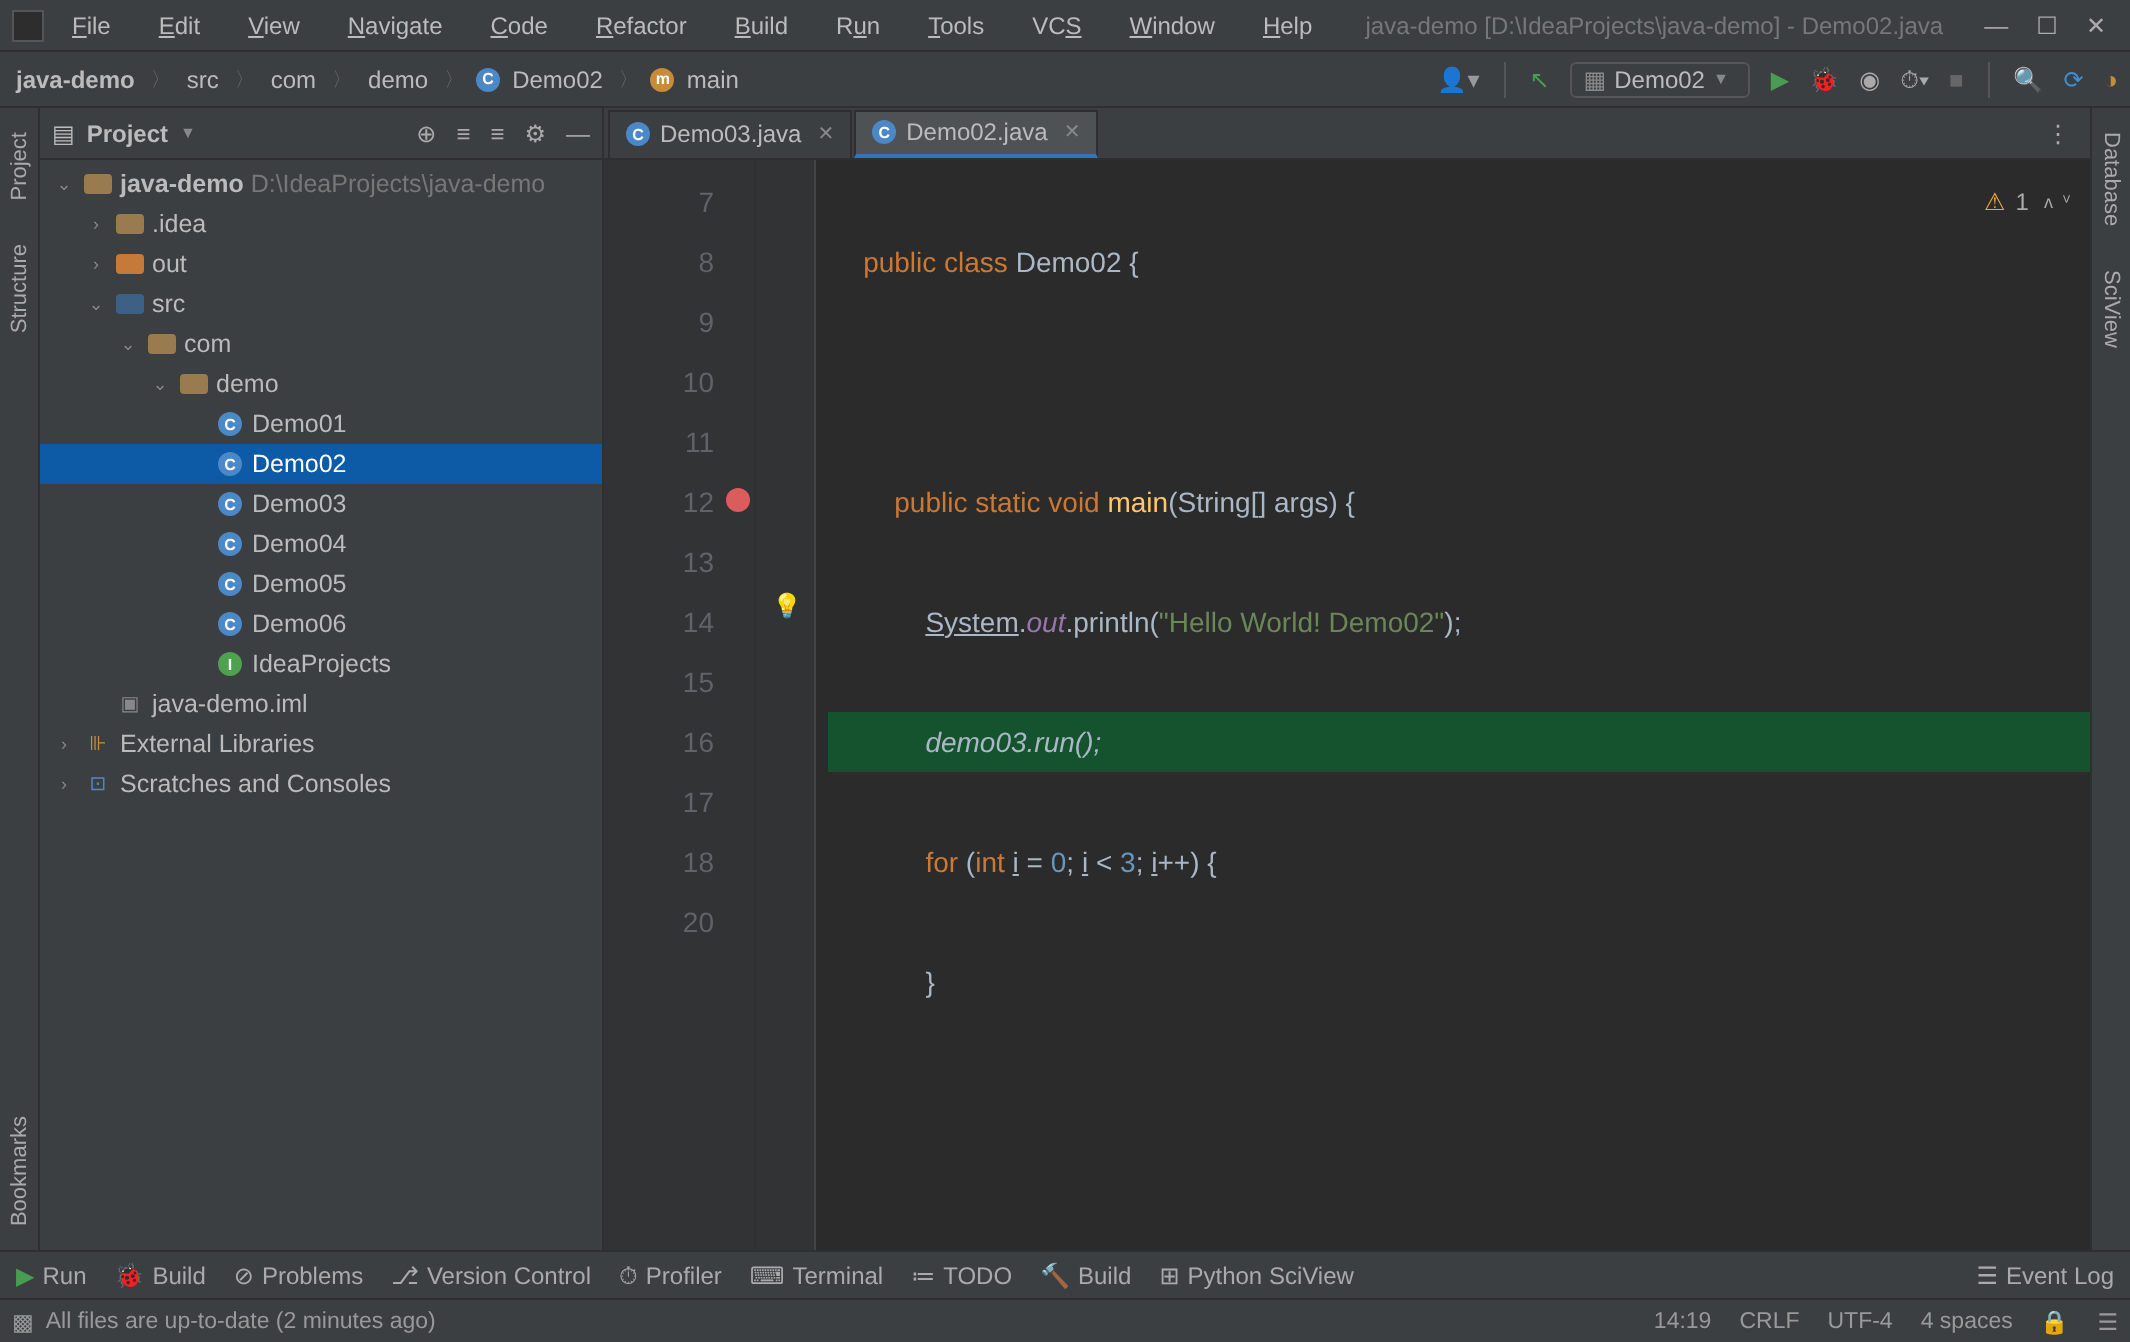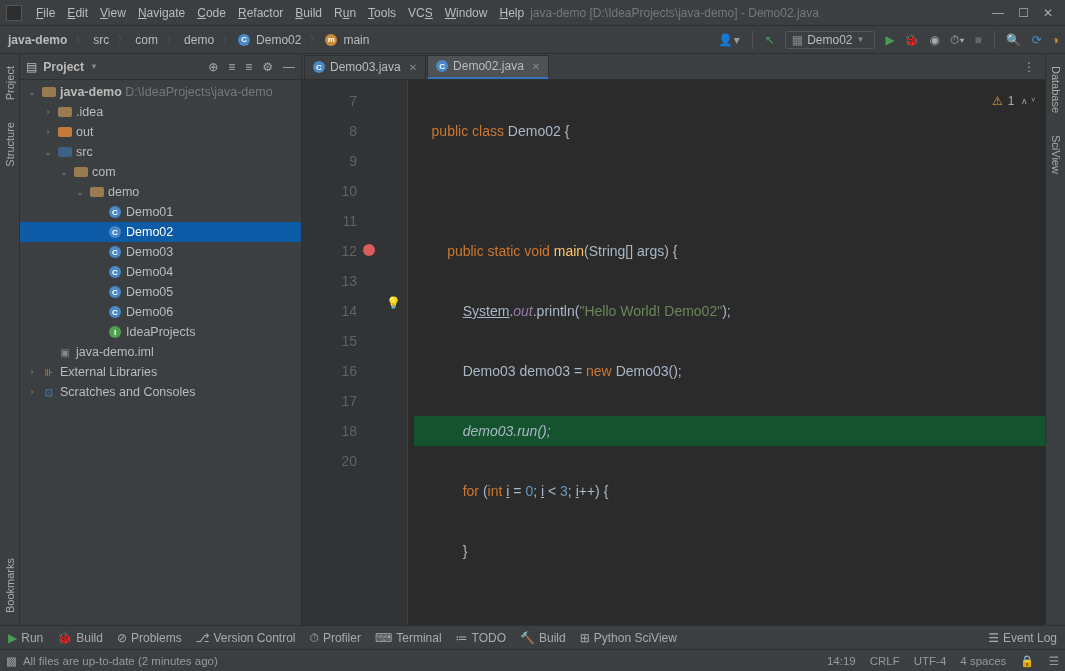--- a/index.html
+++ b/index.html
@@ -1,24 +1,24 @@
 <!DOCTYPE html>
 <html><head>
 <meta charset="utf-8">
 <style>
   * { margin:0; padding:0; box-sizing:border-box; font-family:"Segoe UI",Arial,sans-serif; }
   body { background:#3c3f41; color:#bbbbbb; font-size:12px; width:1065px; height:671px; overflow:hidden; display:flex; flex-direction:column; }
   
   
   .titlebar { height:26px; background:#3c3f41; display:flex; align-items:center; padding:0 6px; border-bottom:1px solid #2d2f30; }
   .titlebar .app-icon { width:16px; height:16px; background:#2d2d2d; border:1px solid #555; margin-right:8px; }
-  .menubar { display:flex; gap:0; }
+  .menubar { display:flex; gap:12px; }
   .menubar span { padding:2px 6px; cursor:default; }
   .menubar span u { text-decoration:underline; }
-  .titlebar .title { flex:1; text-align:left; color:#777; font-size:12px; }
+  .titlebar .title { flex:1; text-align:center; color:#777; font-size:12px; }
   .win-controls { display:flex; gap:14px; color:#aaa; padding-right:6px; }
 
   
   .navbar { height:28px; background:#3c3f41; display:flex; align-items:center; padding:0 6px; border-bottom:1px solid #2d2f30; }
   .crumb { display:flex; align-items:center; gap:4px; }
   .crumb span { padding:0 2px; }
   .sep { color:#666; padding:0 4px; font-size:10px; }
   .nav-right { margin-left:auto; display:flex; align-items:center; gap:10px; }
   .pill { border:1px solid #555; border-radius:3px; padding:1px 10px 1px 6px; display:flex; align-items:center; gap:4px; }
   .nav-divider { width:1px; height:18px; background:#555; margin:0 2px; }
@@ -300,21 +300,20 @@
         <div class="ln">20</div>
       </div>
       <div class="fold-gutter">
         <span class="lightbulb" style="top:216px">💡</span>
       </div>
       <div class="code">
 <div class="line"><span>    </span><span class="kw">public class </span><span>Demo02 {</span></div>
 <div class="line"></div>
 <div class="line"><span>        </span><span class="kw">public static void </span><span class="fn">main</span><span>(String[] args) {</span></div>
 <div class="line"><span>            </span><span class="u">System</span><span>.</span><span class="field">out</span><span>.println(</span><span class="str">"Hello World! Demo02"</span><span>);</span></div>
-<div class="line"><span>            </span><span>Demo03 demo03 = </span><span class="kw">new </span><span>Demo03();</span></div>
 <div class="line bpline"><span>            </span><span>demo03.run();</span></div>
 <div class="line"><span>            </span><span class="kw">for </span><span>(</span><span class="kw">int </span><span class="u">i</span><span> = </span><span class="num">0</span><span>; </span><span class="u">i</span><span> &lt; </span><span class="num">3</span><span>; </span><span class="u">i</span><span>++) {</span></div>
 <div class="line"><span>            </span><span>}</span></div>
 
 
 
 
         <div class="inspection">
           <span class="warn-tri">⚠</span>
           <span>1</span>

